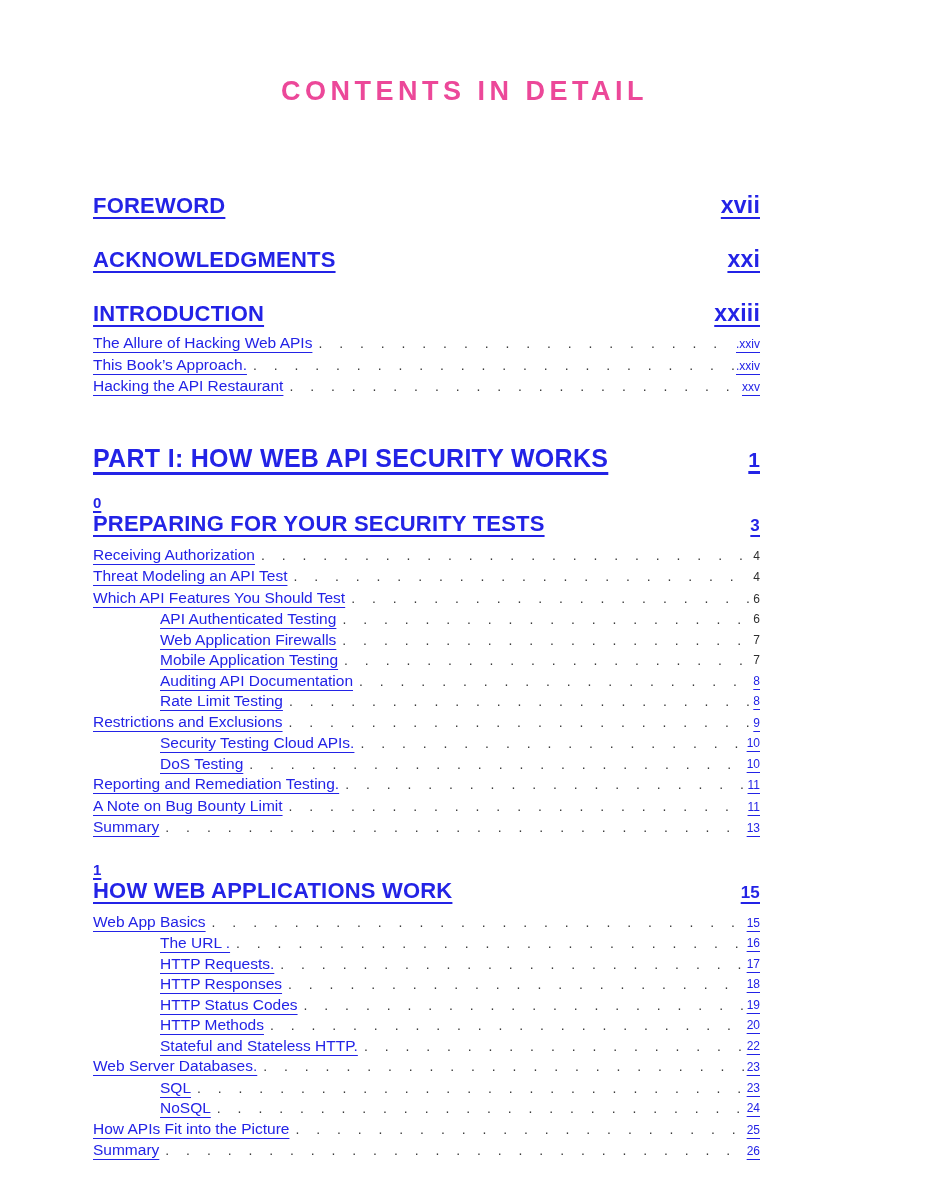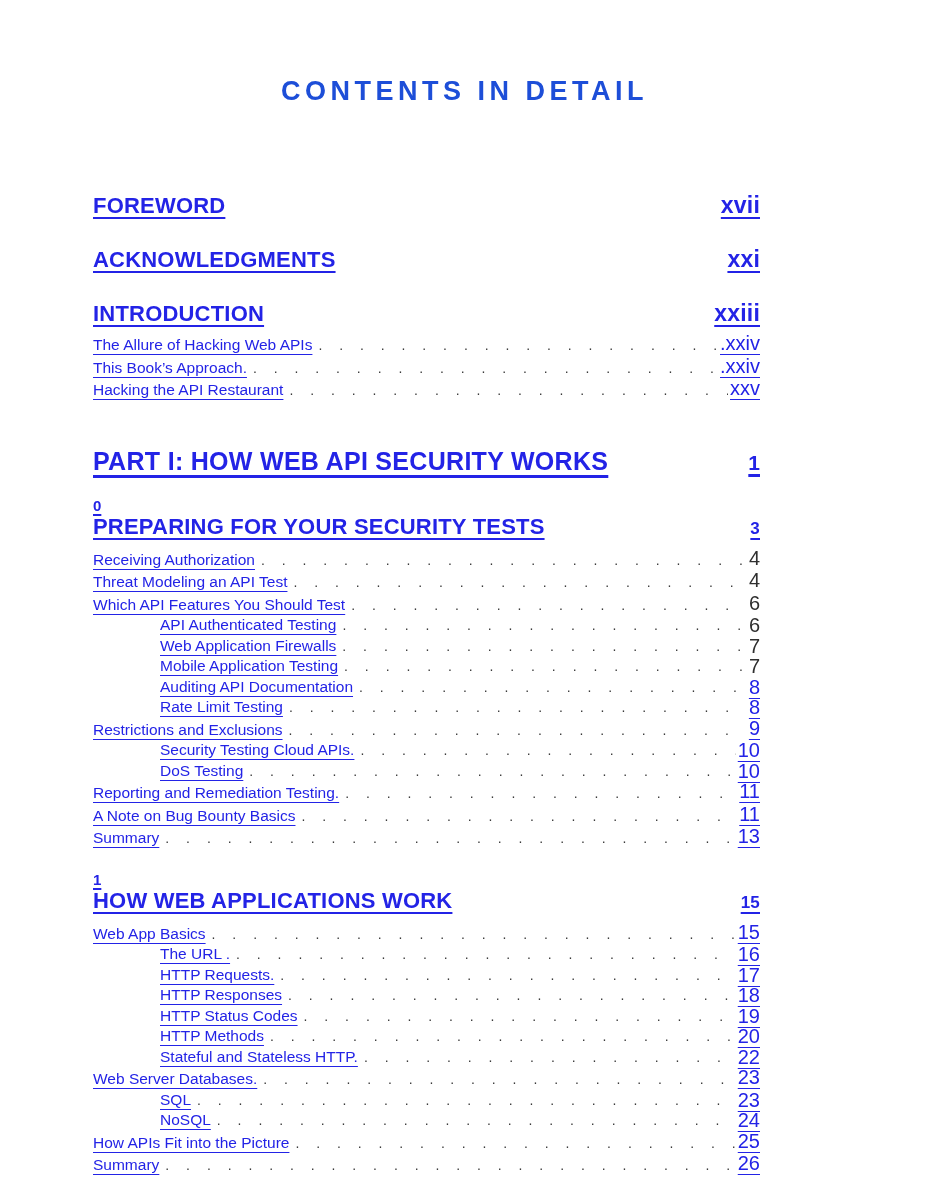--- a/index.html
+++ b/index.html
@@ -20,21 +20,21 @@
     --dots: #3b3b3b;
   }
   .page-title {
     margin: 0;
     padding-top: 78px;
     text-align: center;
     font-size: 27px;
     font-weight: bold;
     letter-spacing: 4.5px;
     line-height: 27px;
-    color: #1d4ed8;
+    color: #ec4899;
   }
   .toc {
     padding: 0 169px 0 93px;
   }
   .row {
     display: flex;
     align-items: baseline;
   }
   a { color: var(--link); text-decoration: underline; }
   
@@ -103,21 +103,21 @@
     white-space: nowrap;
     margin: 0 2px 0 6px;
     color: var(--dots);
     font-size: 14px;
     letter-spacing: 6.5px;
   }
   .leader::after {
     content: ". . . . . . . . . . . . . . . . . . . . . . . . . . . . . . . . . . . . . . . . . . . . . . . . . . . . . . . . . . . . . . . . . . . . . . . .";
   }
   .pageno {
-    font-size: 20px;
+    font-size: 12px;
     white-space: nowrap;
   }
   .pageno.plink {
     color: var(--link);
     text-underline-offset: 3.5px;
     text-decoration-thickness: 1.2px;
   }
   .pageno.pplain {
     color: var(--plain);
     text-decoration: none;
@@ -237,21 +237,21 @@
         <a class="elink" href="#">DoS Testing</a>
         <span class="leader"></span>
         <a class="pageno plink" href="#">10</a>
       </div>
       <div class="row entry">
         <a class="elink" href="#">Reporting and Remediation Testing.</a>
         <span class="leader"></span>
         <a class="pageno plink" href="#">11</a>
       </div>
       <div class="row entry">
-        <a class="elink" href="#">A Note on Bug Bounty Basics</a>
+        <a class="elink" href="#">A Note on Bug Bounty Limit</a>
         <span class="leader"></span>
         <a class="pageno plink" href="#">11</a>
       </div>
       <div class="row entry">
         <a class="elink" href="#">Summary</a>
         <span class="leader"></span>
         <a class="pageno plink" href="#">13</a>
       </div>
     </div>
     <div class="hblock chapter">

